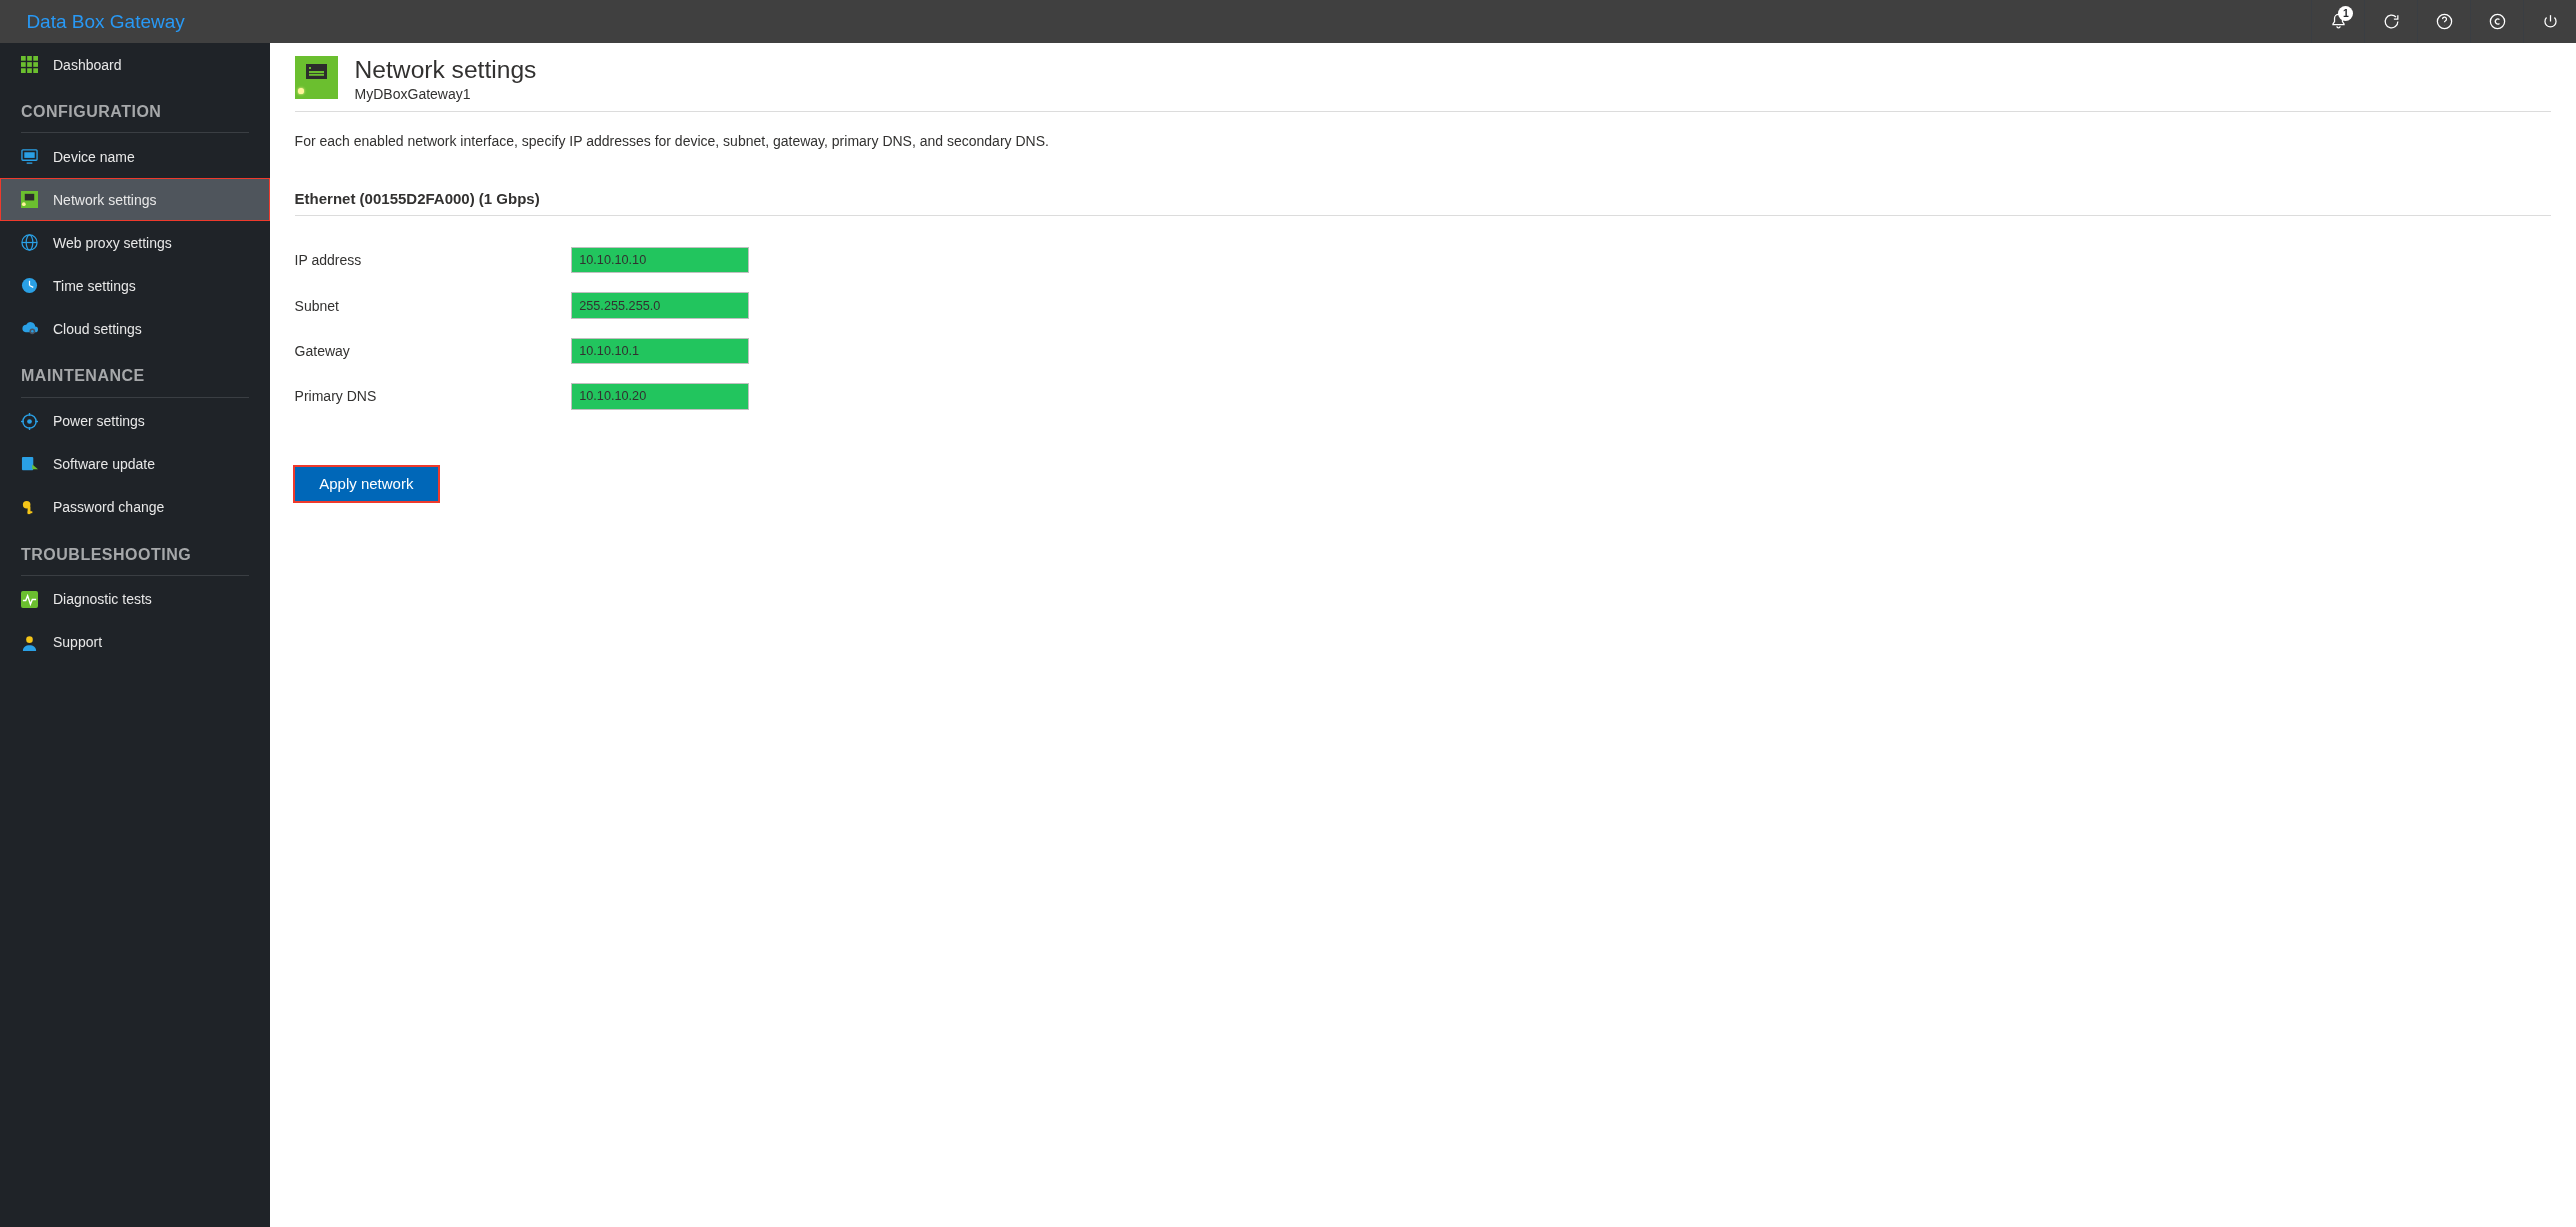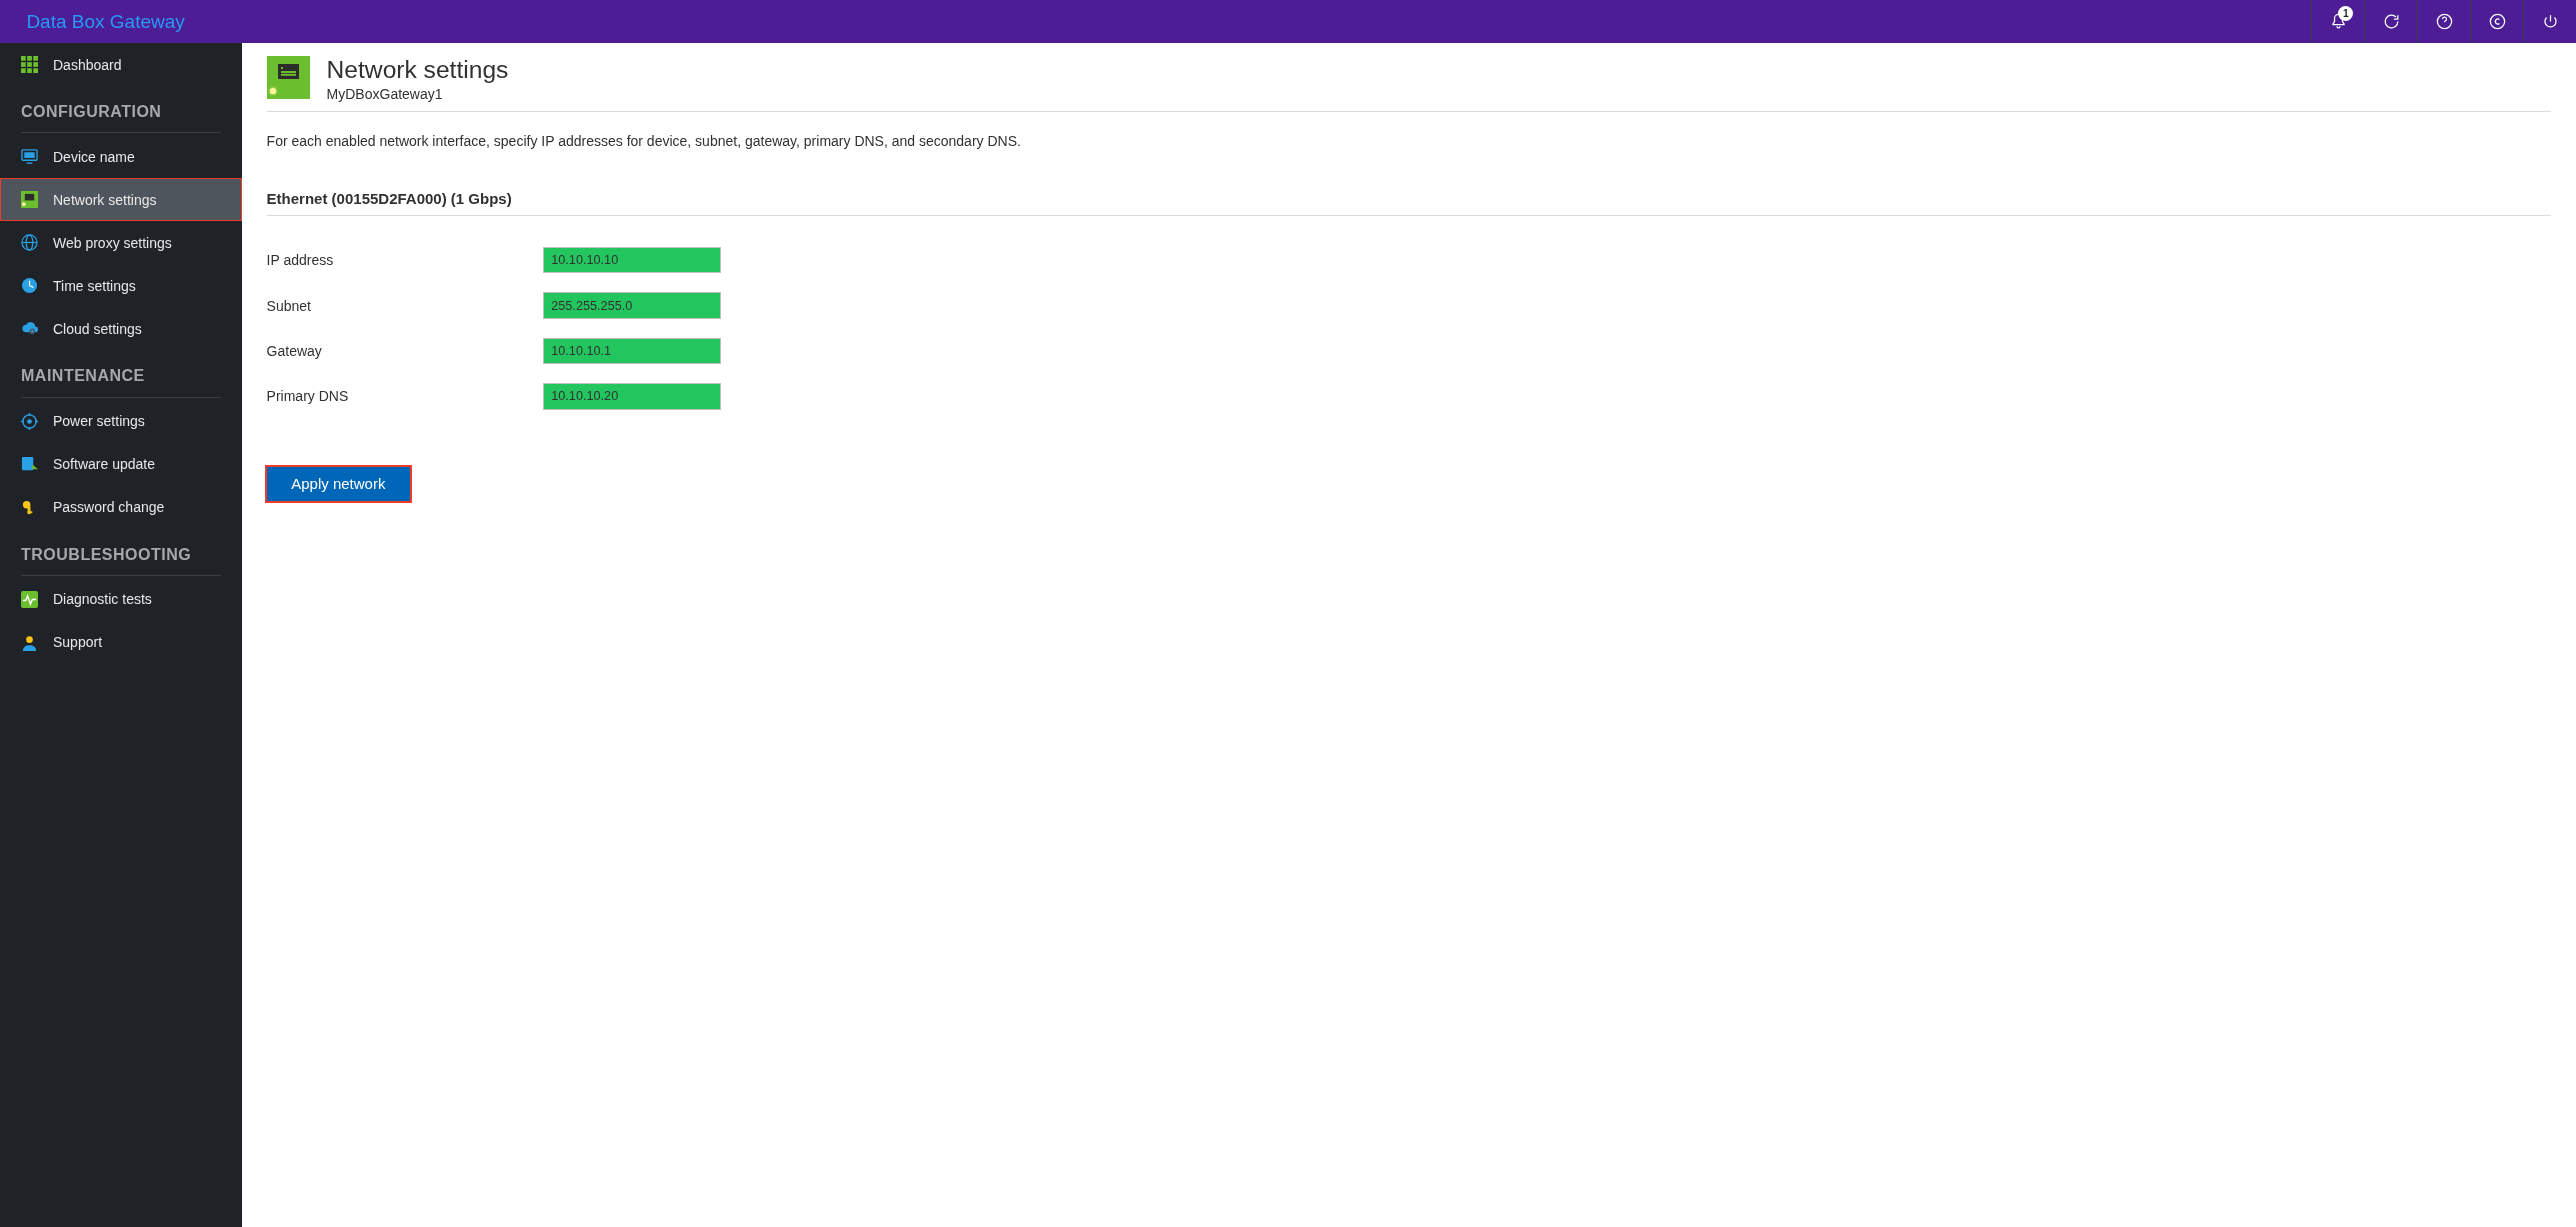--- a/index.html
+++ b/index.html
@@ -1,31 +1,31 @@
 <!DOCTYPE html>
 <html><head>
 <meta charset="utf-8">
 <style>
 * { margin: 0; padding: 0; box-sizing: border-box; }
 html, body { height: 100%; font-family: "Segoe UI", Arial, sans-serif; font-size: 13.2px; color: #323130; }
 body { display: flex; flex-direction: column; background: #ffffff; }
 
 
-.topbar { height: 43px; background: #4c1d95; color: #fff; display: flex; align-items: center; justify-content: space-between; }
+.topbar { height: 43px; background: #404040; color: #fff; display: flex; align-items: center; justify-content: space-between; }
 .brand { color: #2899f5; font-size: 19px; padding-left: 26.4px; font-weight: 400; }
 .top-actions { display: flex; height: 100%; }
 .top-btn { width: 53px; border-left: 0.9px solid #3a3e43; display: flex; align-items: center; justify-content: center; cursor: pointer; position: relative; }
 .top-btn svg { width: 19px; height: 19px; stroke: #fff; fill: none; stroke-width: 1.6; }
 .badge { position: absolute; top: 5.7px; left: 26.4px; background: #fff; color: #1f2328; border-radius: 9.4px; font-size: 10.4px; font-weight: 600; min-width: 15px; height: 15px; display: flex; align-items: center; justify-content: center; padding: 0 2.8px; }
 
 
 .layout { flex: 1; display: flex; min-height: 0; }
 
 
-.sidebar { width: 242px; background: #1f2328; color: #e8e8e8; display: flex; flex-direction: column; overflow-y: auto; }
+.sidebar { width: 270px; background: #1f2328; color: #e8e8e8; display: flex; flex-direction: column; overflow-y: auto; }
 .side-item { display: flex; align-items: center; gap: 15px; padding: 0 21px; height: 43px; cursor: pointer; font-size: 14px; }
 .side-item.selected { background: #4f555c; }
 .side-item.highlighted { outline: 1.9px solid #ef3a2c; outline-offset: -1.9px; }
 .side-icon { width: 17px; height: 17px; display: flex; align-items: center; justify-content: center; flex-shrink: 0; }
 .side-icon svg { width: 17px; height: 17px; }
 .side-section { color: #a6a8aa; font-size: 16px; letter-spacing: 0.5px; padding: 17px 21px 7.6px; font-weight: 700; }
 .side-section-hr { border: none; border-top: 0.9px solid #3a3e43; margin: 3.8px 21px 1.9px; }
 
 
 .main { flex: 1; padding: 13.2px 24.6px 19px 24.6px; overflow-y: auto; }

